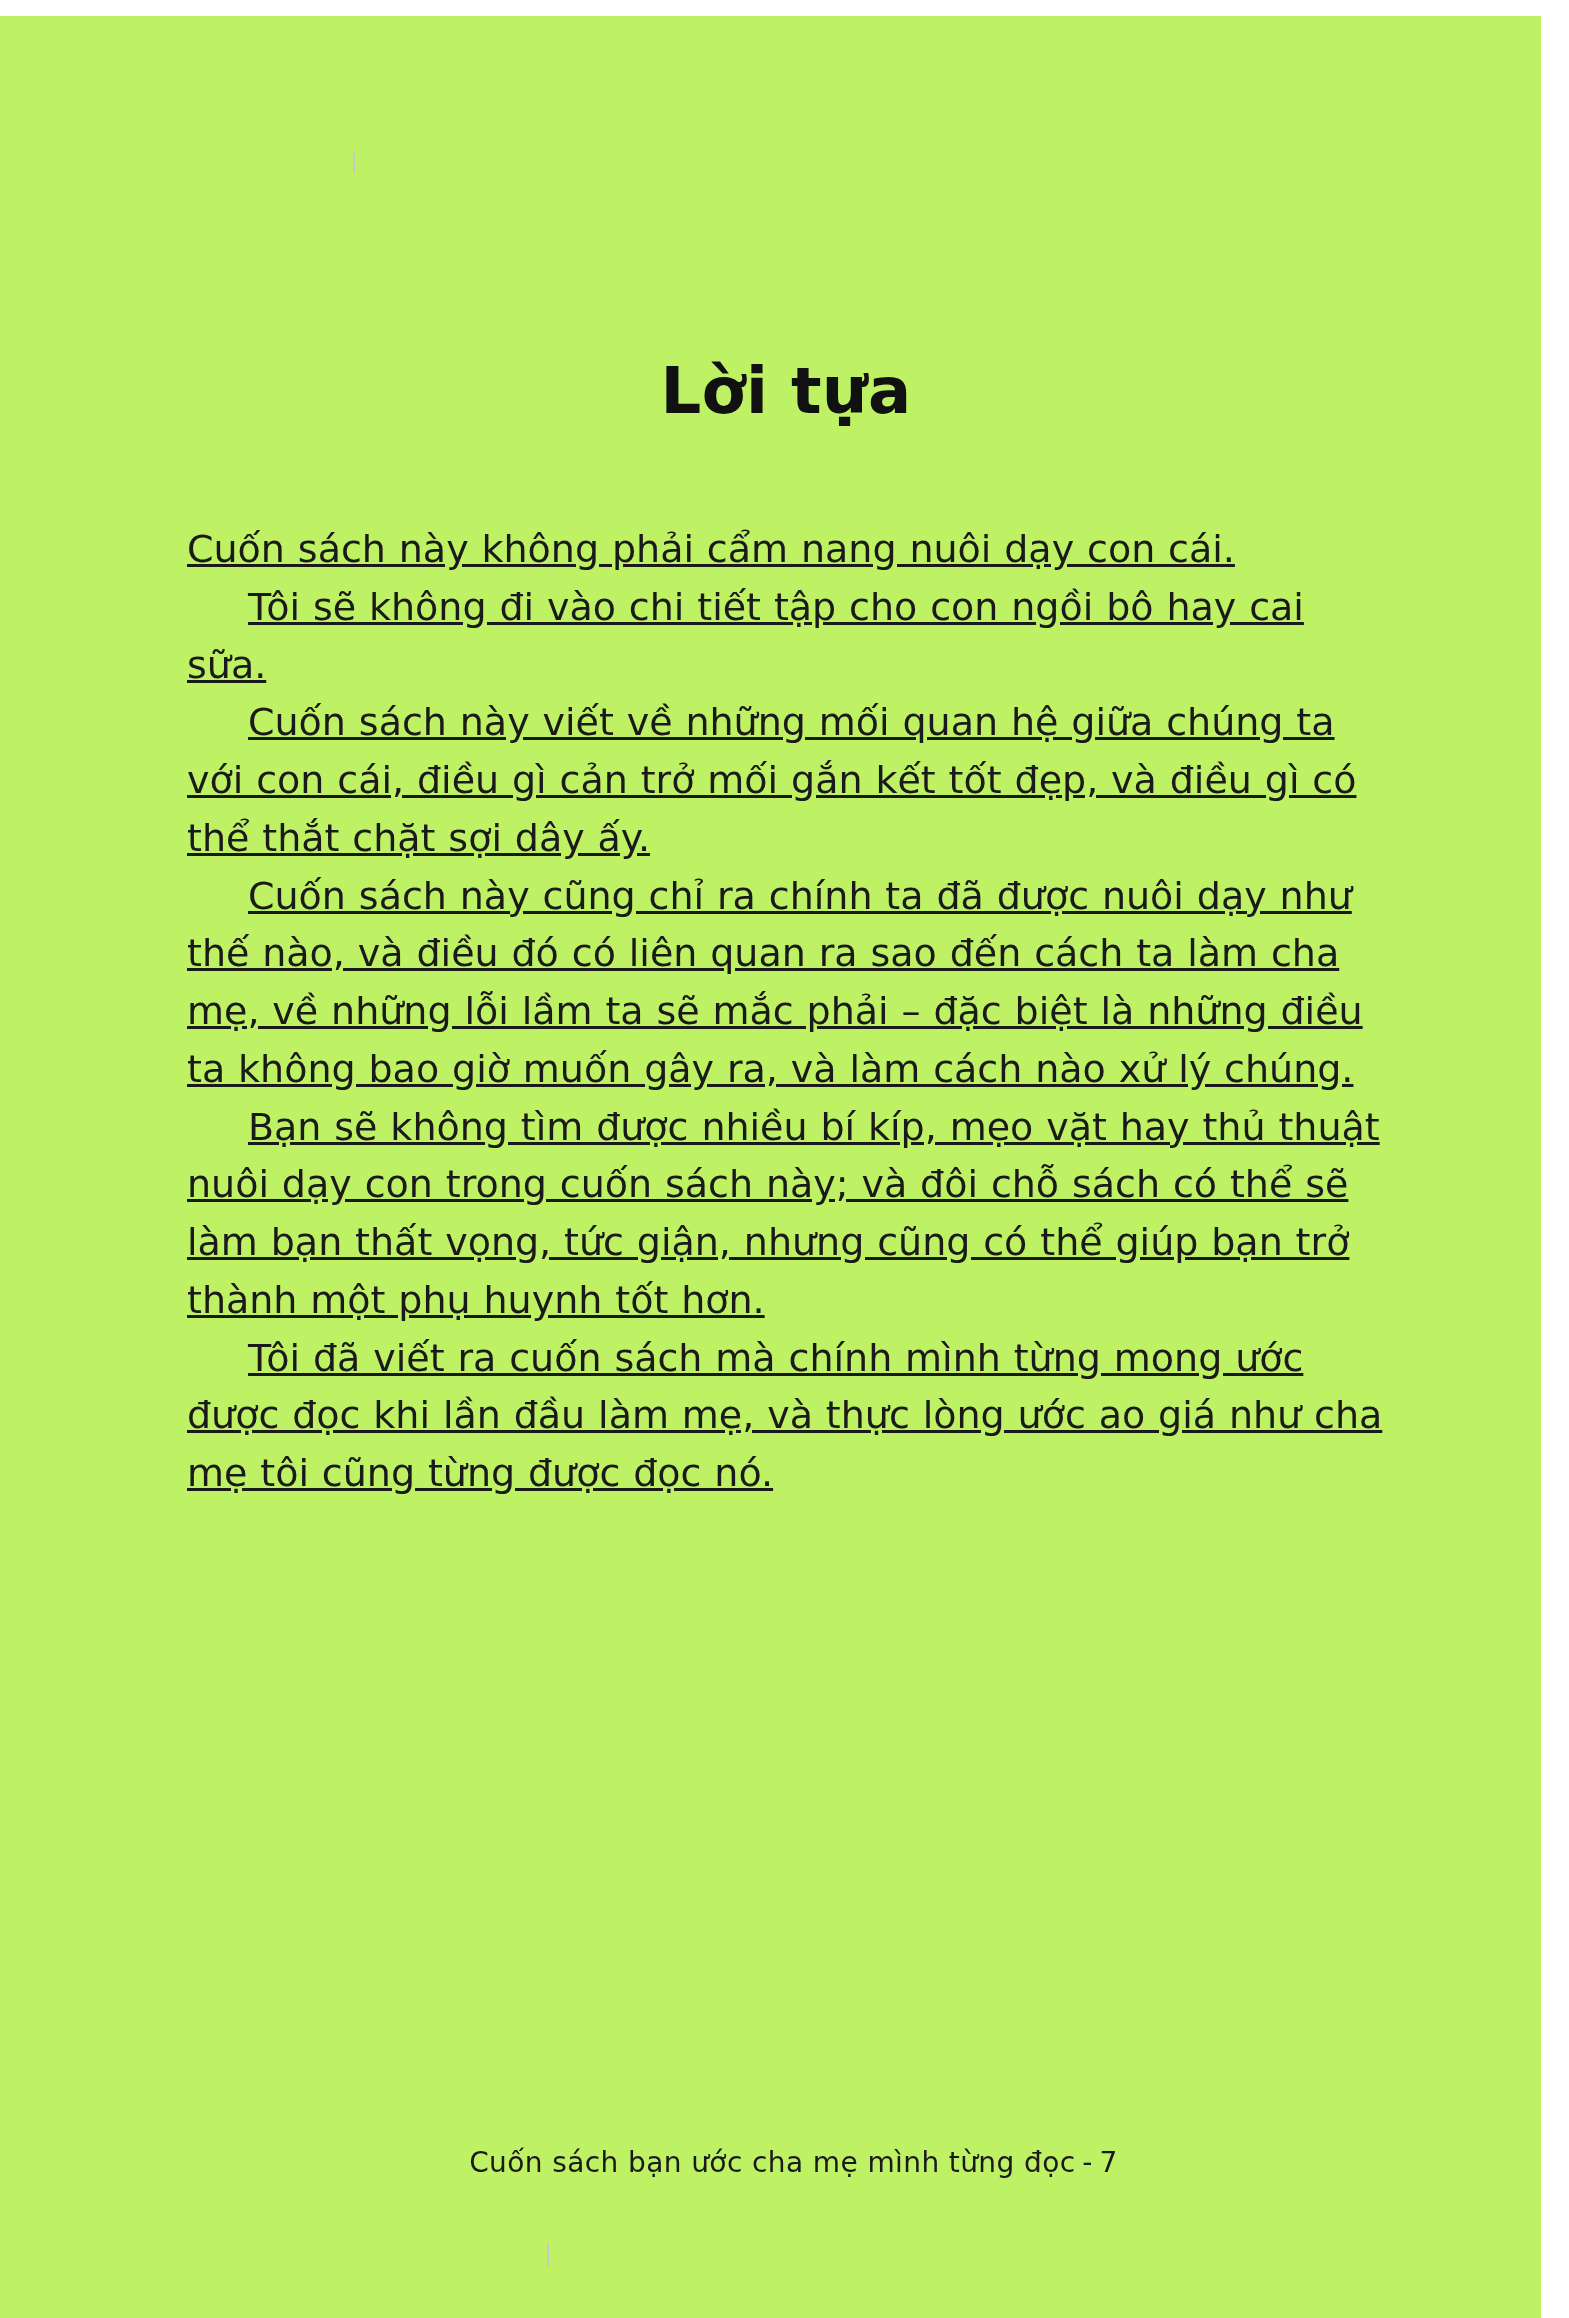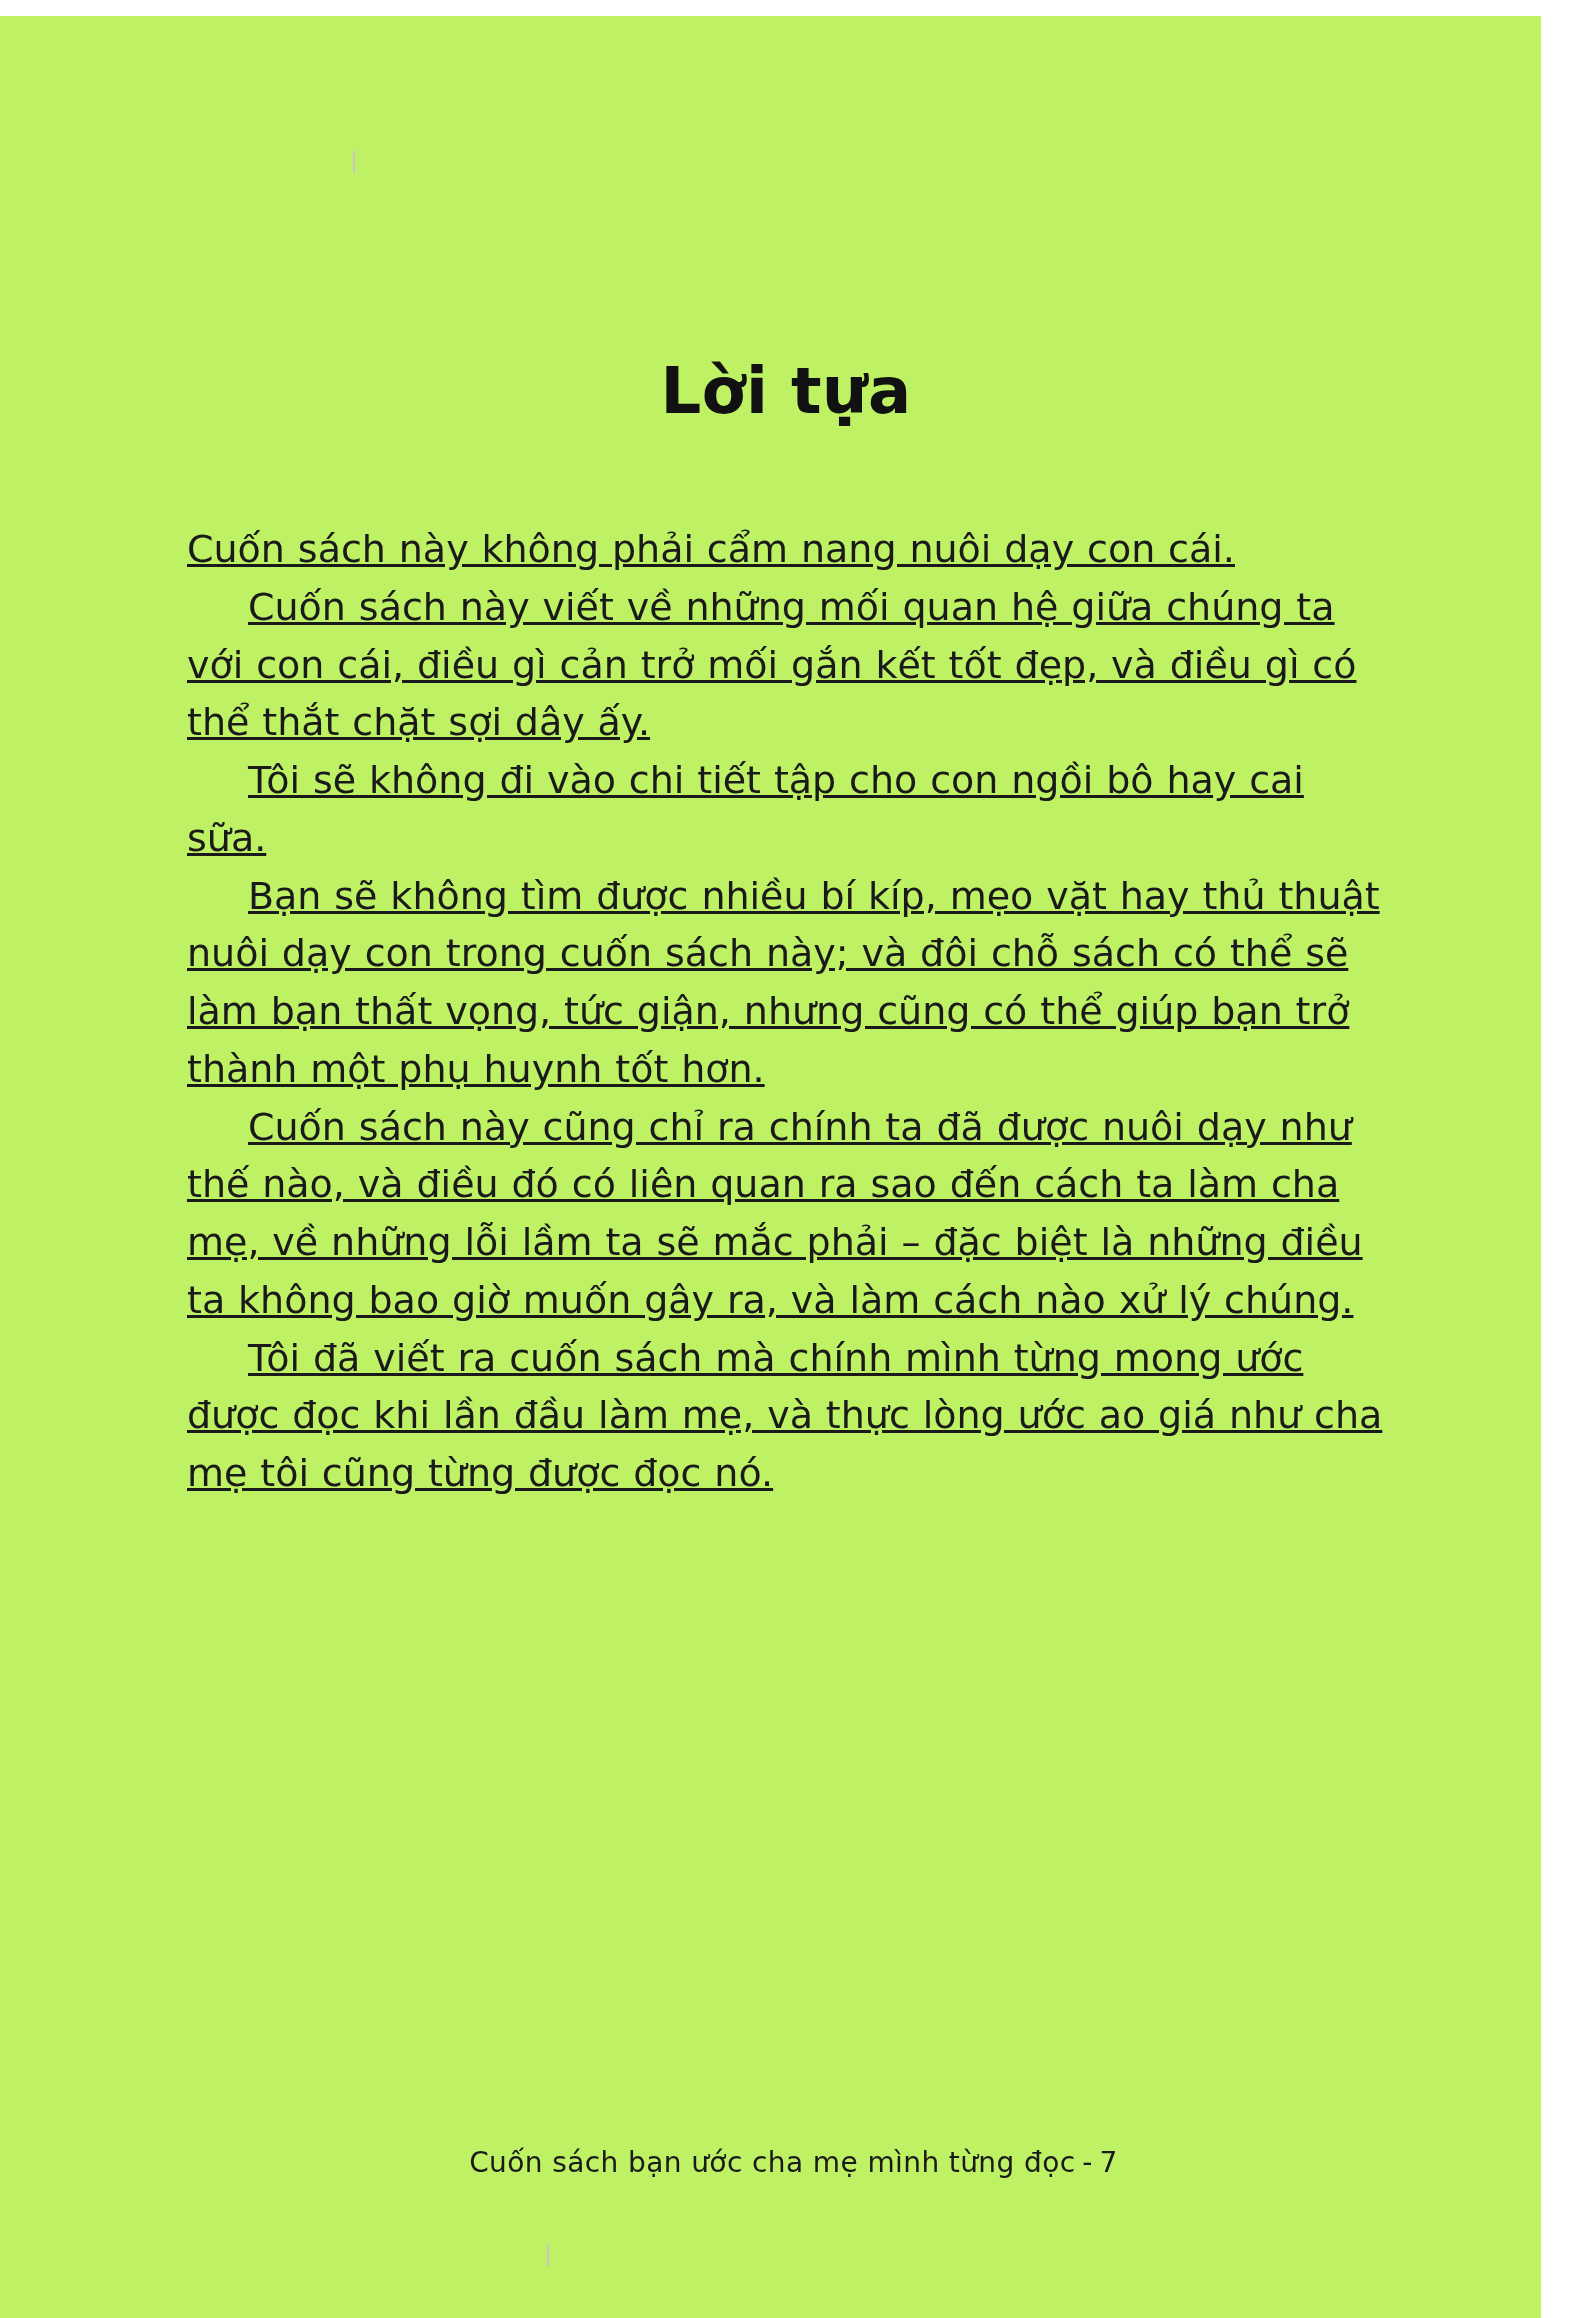--- a/index.html
+++ b/index.html
@@ -90,24 +90,24 @@
 <div class="page">
 
   <div class="tick tick-top"></div>
 
   <div class="content">
 
     <h1 class="chapter-title">Lời tựa</h1>
 
     <div class="body-text">
       <p>Cuốn sách này không phải cẩm nang nuôi dạy con cái.</p>
+      <p class="indent">Tôi sẽ không đi vào chi tiết tập cho con ngồi bô hay cai sữa.</p>
       <p class="indent">Cuốn sách này viết về những mối quan hệ giữa chúng ta với con cái, điều gì cản trở mối gắn kết tốt đẹp, và điều gì có thể thắt chặt sợi dây ấy.</p>
-      <p class="indent">Tôi sẽ không đi vào chi tiết tập cho con ngồi bô hay cai sữa.</p>
+      <p class="indent">Cuốn sách này cũng chỉ ra chính ta đã được nuôi dạy như thế nào, và điều đó có liên quan ra sao đến cách ta làm cha mẹ, về những lỗi lầm ta sẽ mắc phải – đặc biệt là những điều ta không bao giờ muốn gây ra, và làm cách nào xử lý chúng.</p>
       <p class="indent">Bạn sẽ không tìm được nhiều bí kíp, mẹo vặt hay thủ thuật nuôi dạy con trong cuốn sách này; và đôi chỗ sách có thể sẽ làm bạn thất vọng, tức giận, nhưng cũng có thể giúp bạn trở thành một phụ huynh tốt hơn.</p>
-      <p class="indent">Cuốn sách này cũng chỉ ra chính ta đã được nuôi dạy như thế nào, và điều đó có liên quan ra sao đến cách ta làm cha mẹ, về những lỗi lầm ta sẽ mắc phải – đặc biệt là những điều ta không bao giờ muốn gây ra, và làm cách nào xử lý chúng.</p>
       <p class="indent">Tôi đã viết ra cuốn sách mà chính mình từng mong ước được đọc khi lần đầu làm mẹ, và thực lòng ước ao giá như cha mẹ tôi cũng từng được đọc nó.</p>
     </div>
 
   </div>
 
   <div class="footer">
     <span>Cuốn sách bạn ước cha mẹ mình từng đọc</span><span class="sep">-</span><span class="pagenum">7</span>
   </div>
 
   <div class="tick tick-bottom"></div>

